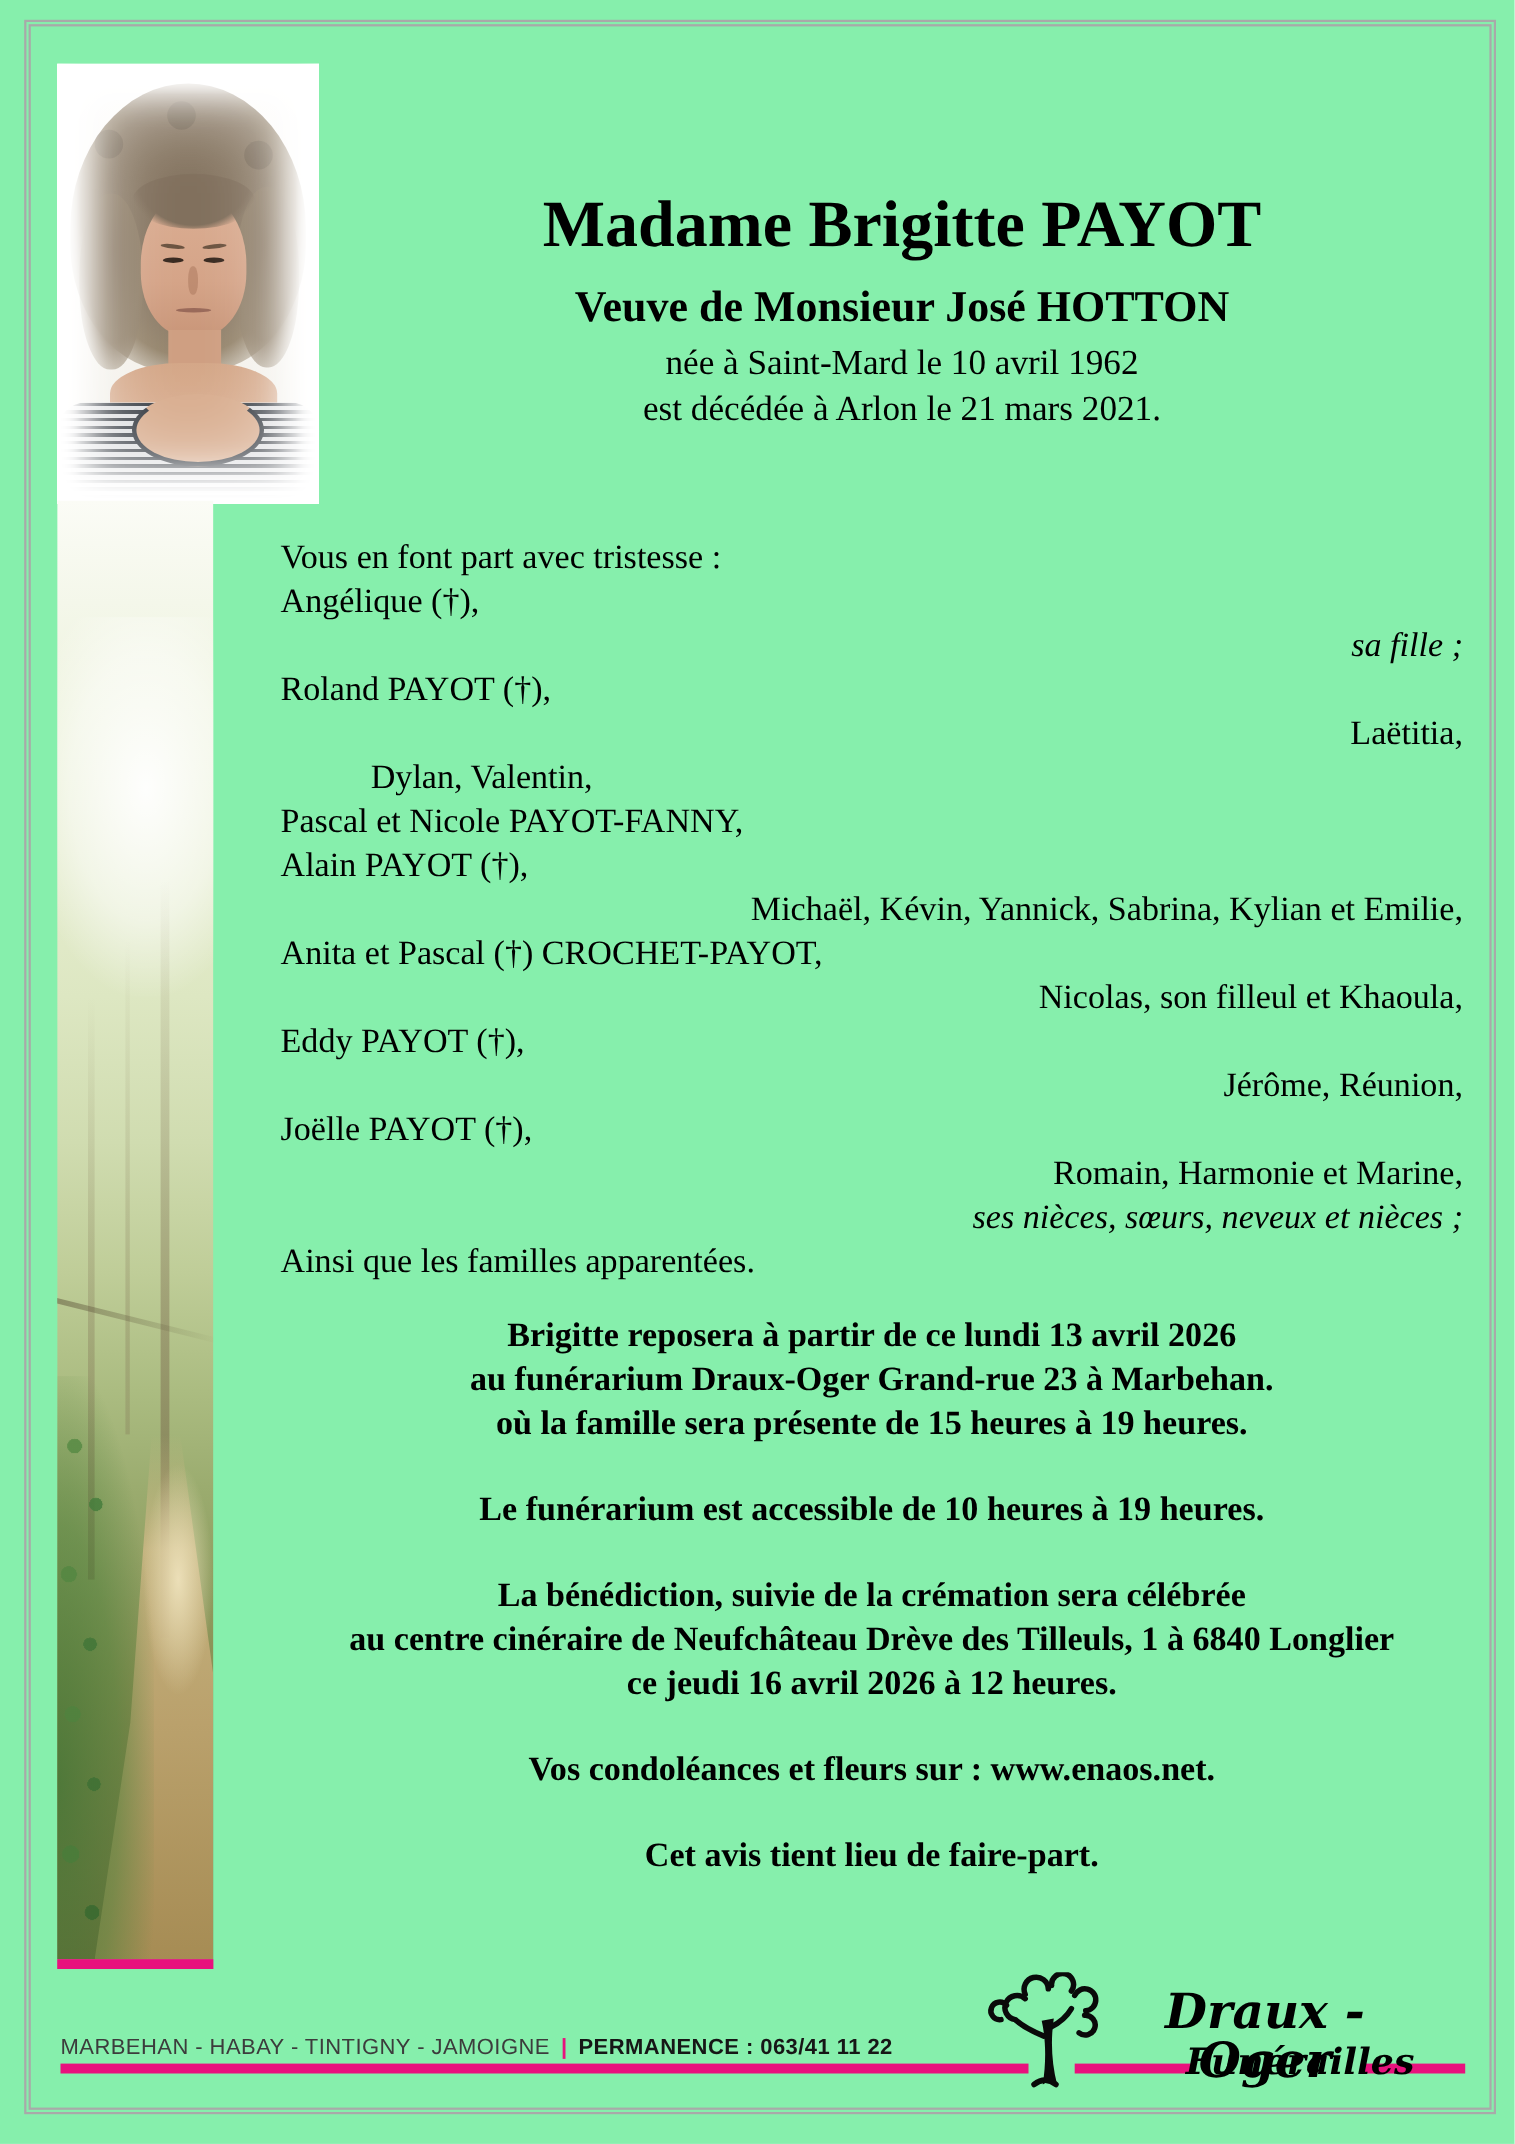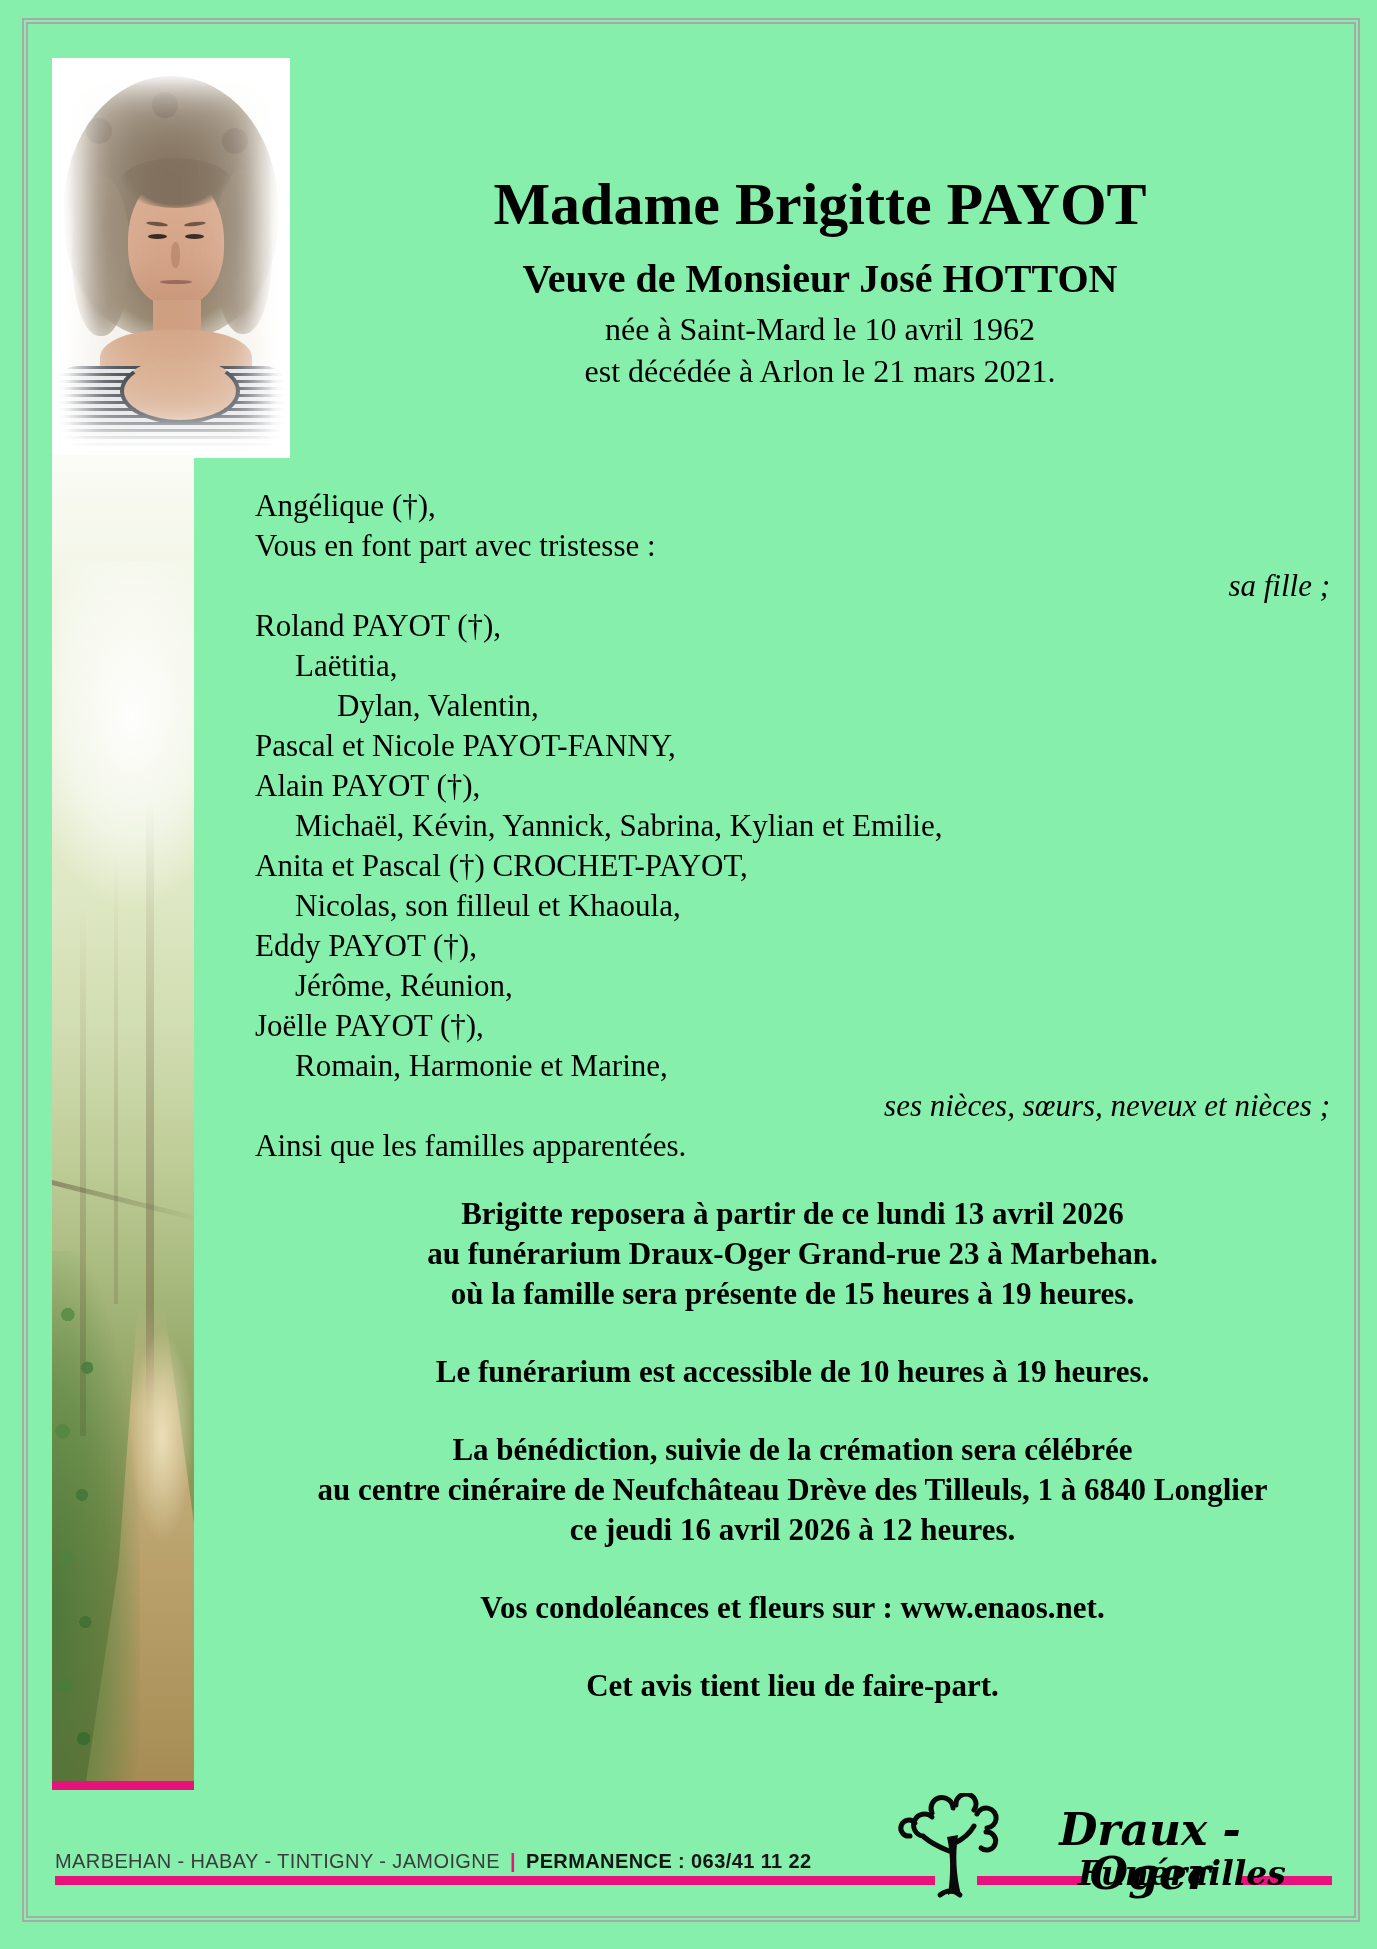--- a/index.html
+++ b/index.html
@@ -80,21 +80,21 @@
       radial-gradient(ellipse at 0% 70%,rgba(70,120,55,.85) 0%,rgba(80,130,60,.55) 45%,rgba(90,140,70,0) 75%);}
   .strip-bar{position:absolute;left:52px;top:1781px;width:142px;height:9px;}
 
   
   .titleblock{position:absolute;left:300px;width:1040px;top:170px;text-align:center;}
   .title{font-size:60px;font-weight:bold;line-height:1.15;}
   .subtitle{font-size:40px;font-weight:bold;margin-top:16px;}
   .bd{font-size:32px;margin-top:6px;line-height:1.32;}
 
   .family{position:absolute;left:255px;width:1075px;top:486px;font-size:31px;line-height:40px;}
-  .family .ind1{padding-left:40px;}
+  .family .ind1{padding-left:40px;text-align:right;}
   .family .ind2{padding-left:82px;}
   .family .right-it{text-align:right;font-style:italic;}
 
   .ann{position:absolute;left:255px;width:1075px;top:1194px;text-align:center;
        font-weight:bold;font-size:31px;line-height:40px;}
   .ann .par{margin:0 0 38px 0;}
 
   
   .footer-text{position:absolute;left:55px;top:1850px;font-family:"Liberation Sans",sans-serif;
     font-size:20px;letter-spacing:.4px;color:#3c3c3c;white-space:nowrap;}
@@ -153,22 +153,22 @@
   <div class="strip-bar" style="background:#e8127d;"></div>
 
   <div class="titleblock">
     <div class="title">Madame Brigitte PAYOT</div>
     <div class="subtitle">Veuve de Monsieur José HOTTON</div>
     <div class="bd">née à Saint-Mard le 10 avril 1962</div>
     <div class="bd" style="margin-top:0;">est décédée à Arlon le 21 mars 2021.</div>
   </div>
 
   <div class="family">
+    <div>Vous en font part avec tristesse :</div>
     <div>Angélique (†),</div>
-    <div>Vous en font part avec tristesse :</div>
     <div class="right-it">sa fille ;</div>
     <div>Roland PAYOT (†),</div>
     <div class="ind1">Laëtitia,</div>
     <div class="ind2">Dylan, Valentin,</div>
     <div>Pascal et Nicole PAYOT-FANNY,</div>
     <div>Alain PAYOT (†),</div>
     <div class="ind1">Michaël, Kévin, Yannick, Sabrina, Kylian et Emilie,</div>
     <div>Anita et Pascal (†) CROCHET-PAYOT,</div>
     <div class="ind1">Nicolas, son filleul et Khaoula,</div>
     <div>Eddy PAYOT (†),</div>

